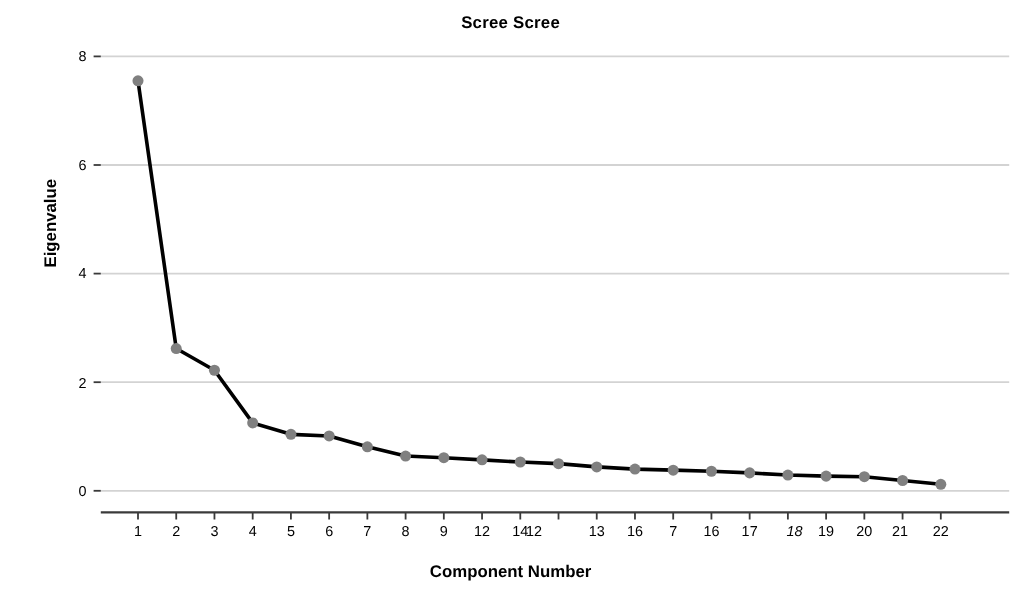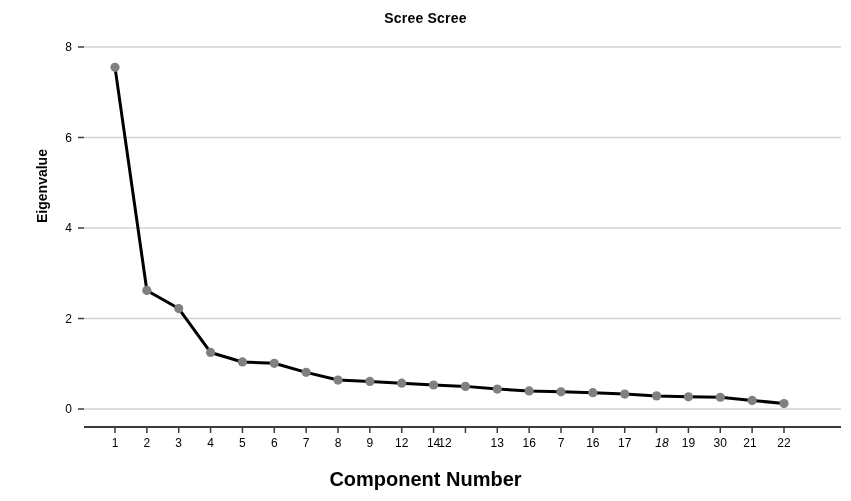--- a/index.html
+++ b/index.html
@@ -43,21 +43,21 @@
     transform: rotate(-90deg);
     transform-origin: center center;
     white-space: nowrap;
   }
   #xlabel {
     position: absolute;
     left: 0;
     top: 468px;
     width: 851px;
     text-align: center;
-    font-size: 20px;
+    font-size: 14px;
     font-weight: bold;
   }
   #plot-area {
     position: absolute;
     left: 0;
     top: 0;
     width: 851px;
     height: 501px;
   }
   .ytick-label {
@@ -179,18 +179,18 @@
       <div class="xtick-label" style="left: 381.714px;">12</div>
       <div class="xtick-label" style="left: 413.571px;">14</div>
       <div class="xtick-label" style="left: 425px;">12</div>
       <div class="xtick-label" style="left: 477.286px;">13</div>
       <div class="xtick-label" style="left: 509.143px;">16</div>
       <div class="xtick-label" style="left: 541px;">7</div>
       <div class="xtick-label" style="left: 572.857px;">16</div>
       <div class="xtick-label" style="left: 604.714px;">17</div>
       <div class="xtick-label" style="left: 642px; font-style: italic;">18</div>
       <div class="xtick-label" style="left: 668.429px;">19</div>
-      <div class="xtick-label" style="left: 700.286px;">30</div>
+      <div class="xtick-label" style="left: 700.286px;">20</div>
       <div class="xtick-label" style="left: 730px;">21</div>
       <div class="xtick-label" style="left: 764px;">22</div>
     </div>
 
 </div>
 
 </body></html>

